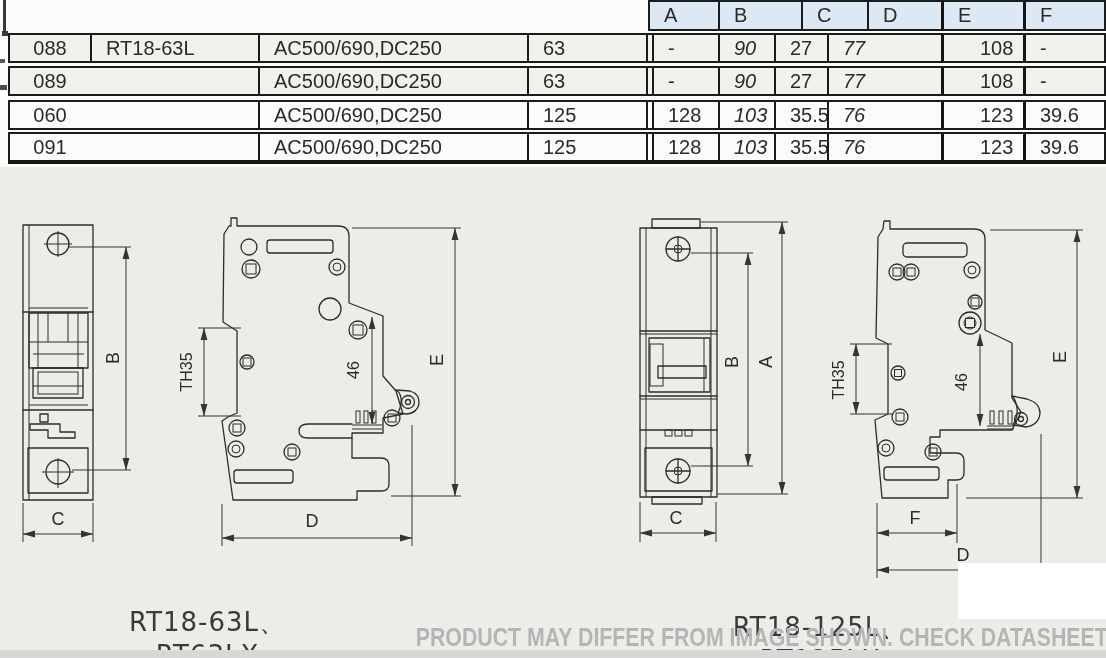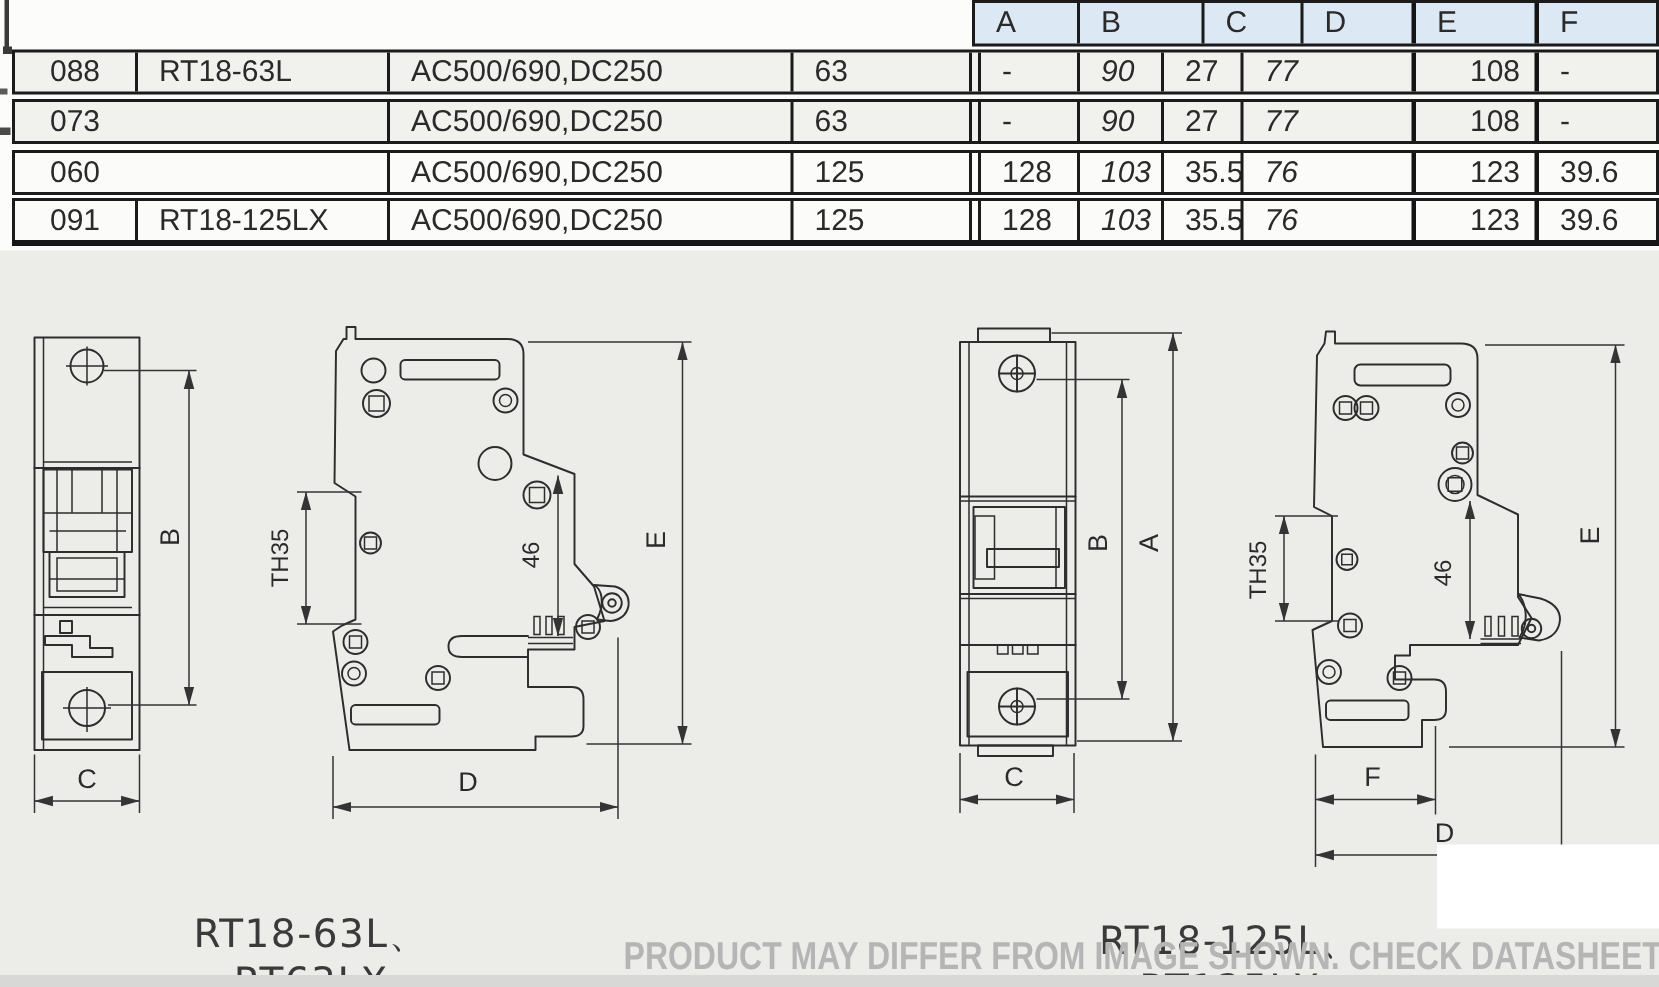--- a/index.html
+++ b/index.html
@@ -92,21 +92,21 @@
     <div class="sec"></div>
     <div class="cell cl c4 b2">-</div>
     <div class="cell cl c5 b2">90</div>
     <div class="cell cl c6 b2">27</div>
     <div class="cell cl c7 b2">77</div>
     <div class="cell cl c8 b3">108</div>
     <div class="cell cl c9 b3">-</div>
   </div>
 
   <div class="row row2">
-    <div class="cell cc c0">073</div>
+    <div class="cell cc c0">089</div>
     <div class="cell cl c2 b2">AC500/690,DC250</div>
     <div class="cell cl c3 b2">63</div>
     <div class="sec"></div>
     <div class="cell cl c4 b2">-</div>
     <div class="cell cl c5 b2">90</div>
     <div class="cell cl c6 b2">27</div>
     <div class="cell cl c7 b2">77</div>
     <div class="cell cl c8 b3">108</div>
     <div class="cell cl c9 b3">-</div>
   </div>
@@ -119,21 +119,20 @@
     <div class="cell cl c4 b2">128</div>
     <div class="cell cl c5 b2">103</div>
     <div class="cell cl c6 b2">35.5</div>
     <div class="cell cl c7 b2">76</div>
     <div class="cell cl c8 b3">123</div>
     <div class="cell cl c9 b3">39.6</div>
   </div>
 
   <div class="row row4">
     <div class="cell cc c0">091</div>
-    <div class="cell cl c1 b2">RT18-125LX</div>
     <div class="cell cl c2 b2">AC500/690,DC250</div>
     <div class="cell cl c3 b2">125</div>
     <div class="sec"></div>
     <div class="cell cl c4 b2">128</div>
     <div class="cell cl c5 b2">103</div>
     <div class="cell cl c6 b2">35.5</div>
     <div class="cell cl c7 b2">76</div>
     <div class="cell cl c8 b3">123</div>
     <div class="cell cl c9 b3">39.6</div>
   </div>

